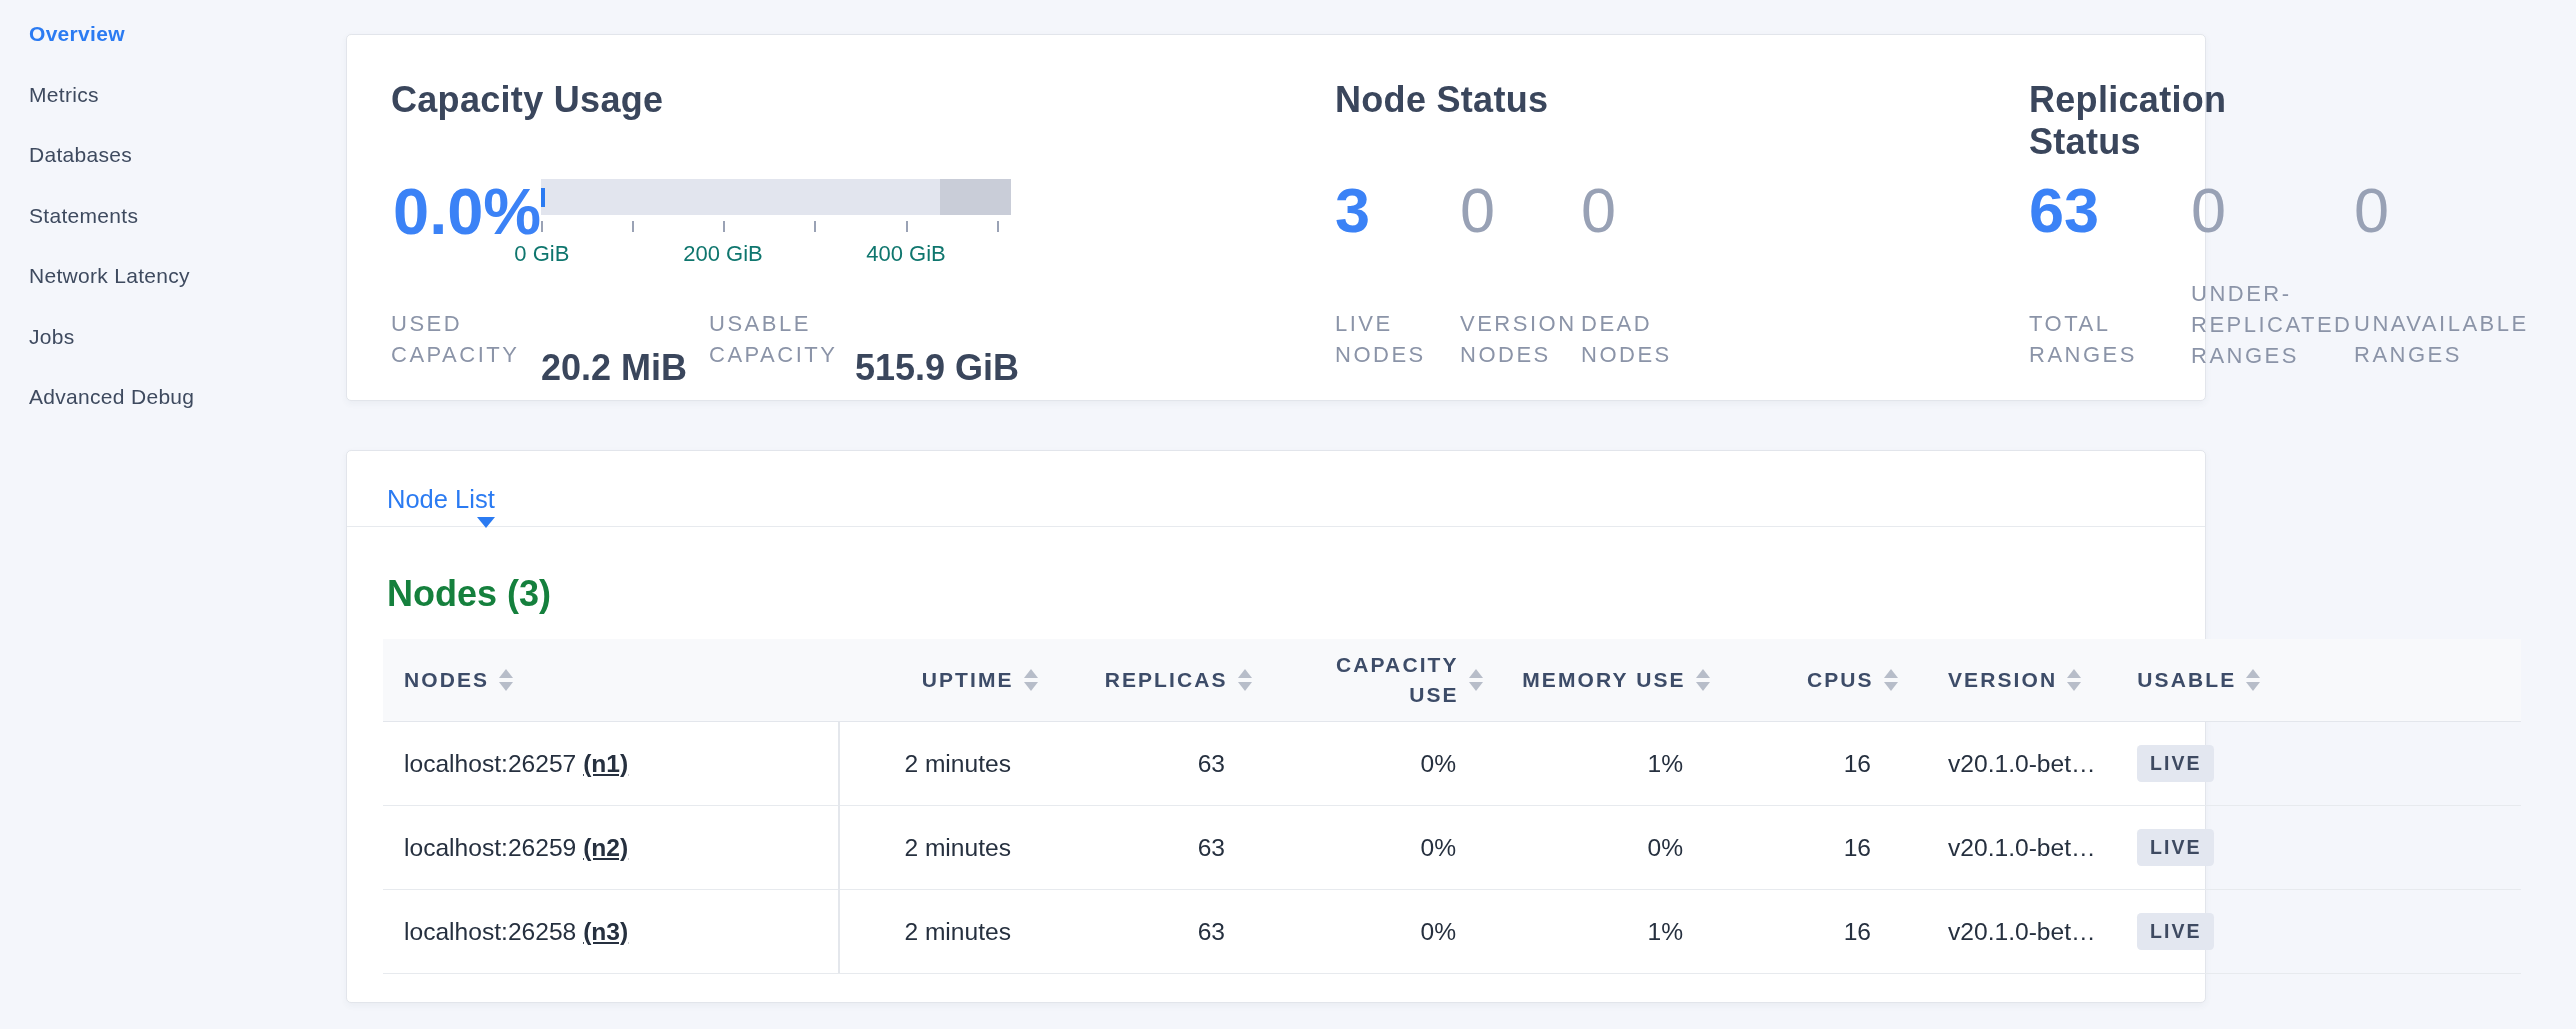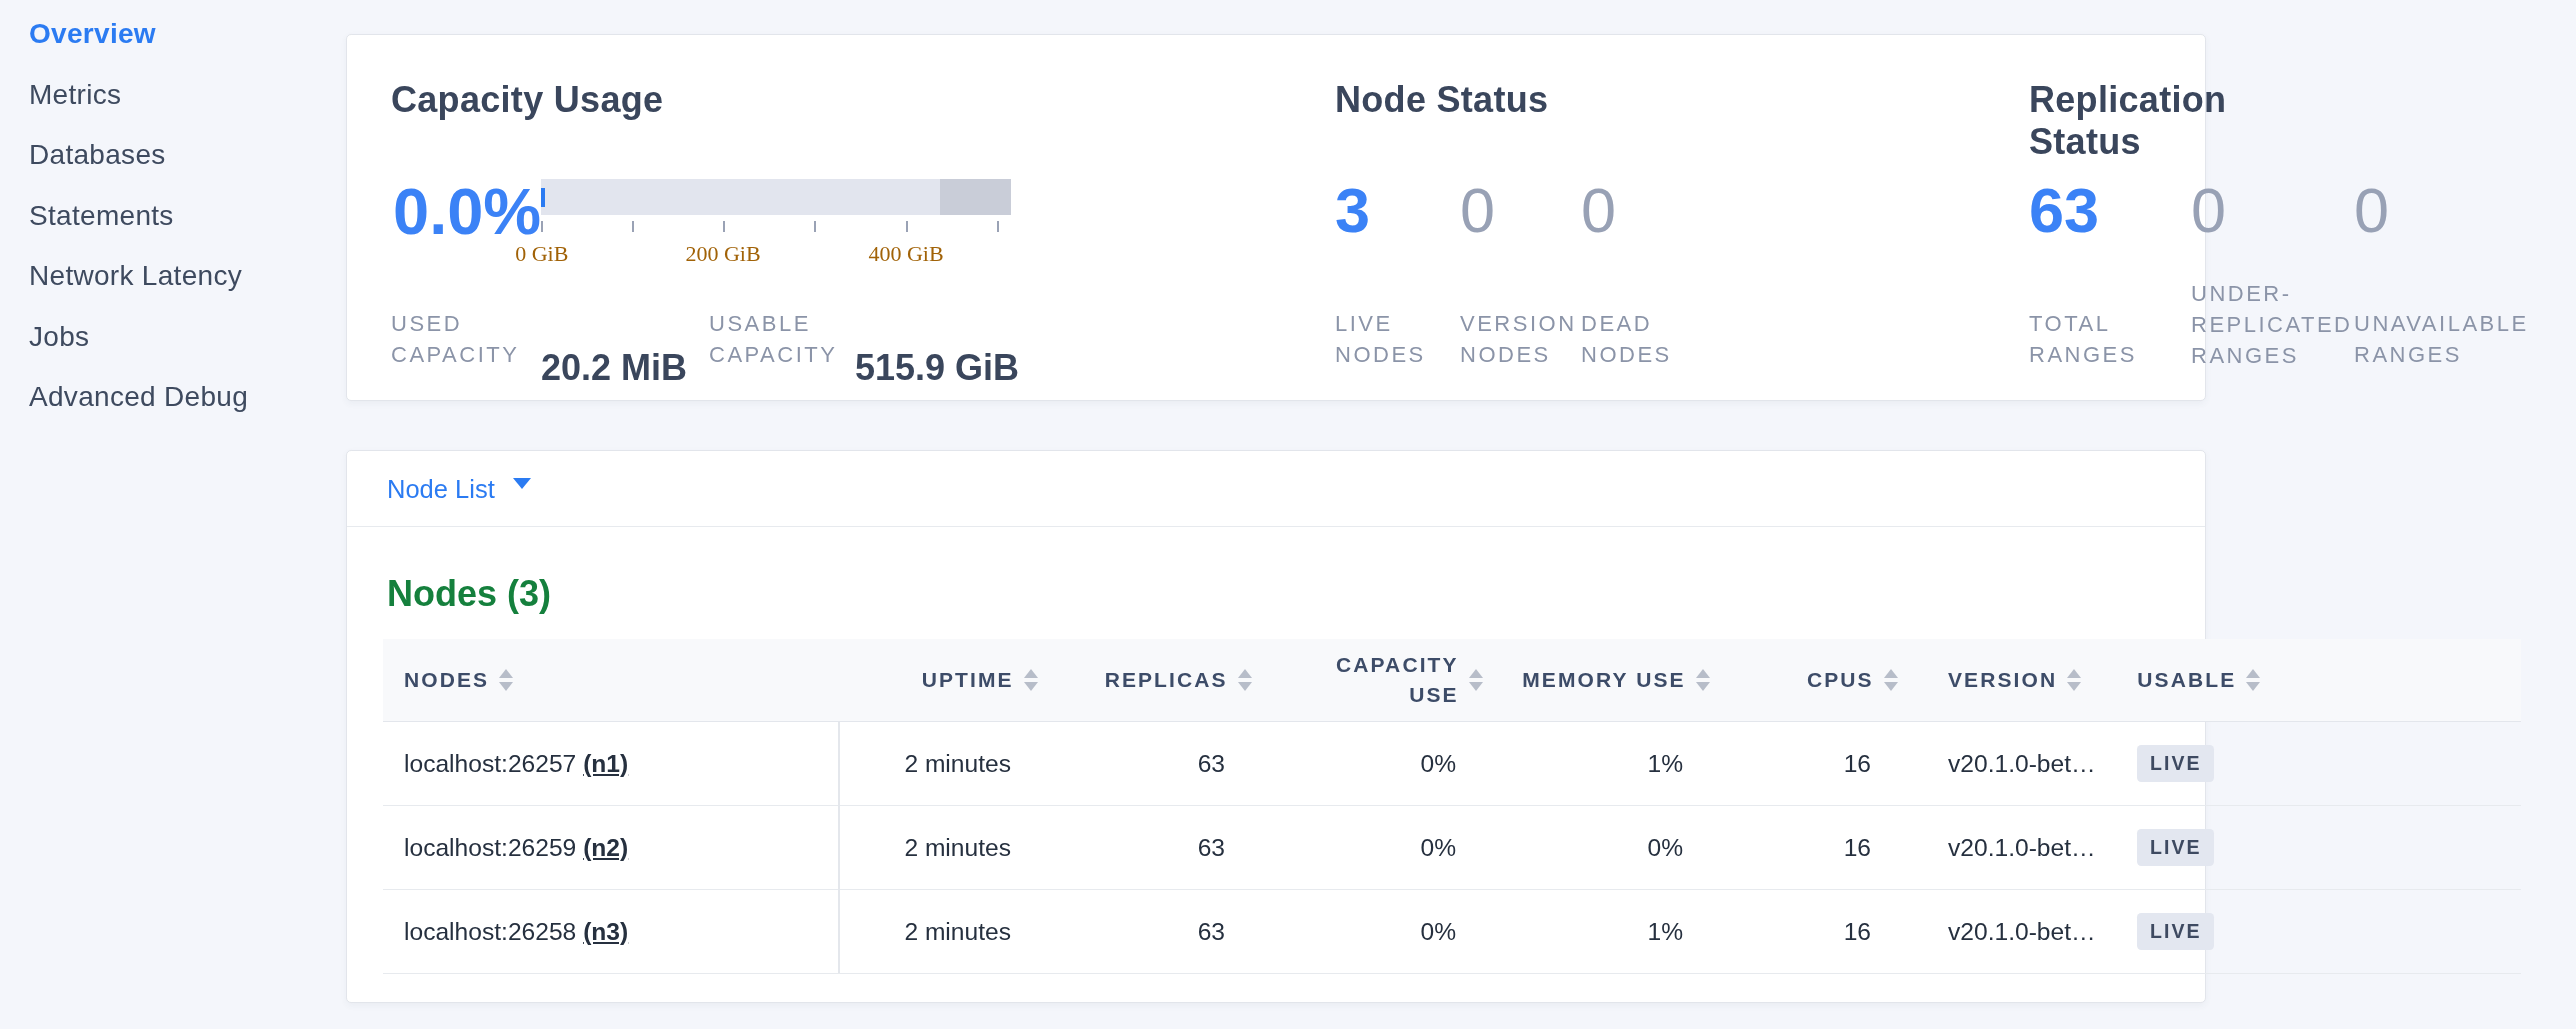--- a/index.html
+++ b/index.html
@@ -8,21 +8,21 @@
     position:relative;
     background:#f4f6fb;
     font-family:"Liberation Sans", sans-serif;
     color:#26303f;
     overflow:hidden;
   }
 
   
   .sidebar { position:absolute; left:29px; top:21px; width:306px; }
   .nav-item {
-    display:block; font-size:28px; line-height:25.5px; margin-bottom:35px;
+    display:block; font-size:21px; line-height:25.5px; margin-bottom:35px;
     color:#3e4a5f; font-weight:500; cursor:pointer; letter-spacing:0.3px;
   }
   .nav-item.active { color:#2b7bf2; font-weight:700; }
 
   
   .card {
     position:absolute; left:346px; width:1860px; background:#ffffff;
     border:0.8px solid #e2e5eb; border-radius:5.1px;
     box-shadow:0 2.5px 6.8px rgba(60,75,105,.05);
   }
@@ -39,31 +39,31 @@
 
   
   #cap-title { left:44px; }
   #cap-pct   { left:46px; top:144px; font-size:65px; }
   .gauge { position:absolute; left:194px; top:144px; width:470px; }
   .gauge-bar { position:relative; width:470px; height:36px; background:#e2e5ee; }
   .gauge-bar .other-seg { position:absolute; right:0; top:0; width:71px; height:36px; background:#c9cdd8; }
   .gauge-bar .used-seg  { position:absolute; left:0; top:8.5px; width:4.2px; height:19.5px; background:#2b7bf2; }
   .gauge-ticks { position:relative; height:11px; margin-top:6px; }
   .gauge-ticks i { position:absolute; top:0; width:1.7px; height:11px; background:#9aa2b5; }
-  .gauge-axis { position:relative; height:25.5px; margin-top:8.5px; font-size:22px; color:#a16207;font-family:Liberation Serif, serif; }
+  .gauge-axis { position:relative; height:25.5px; margin-top:8.5px; font-size:22px; color:#0f766e; }
   .gauge-axis span { position:absolute; transform:translateX(-50%); white-space:nowrap; }
 
   .cap-stat-value {
     position:absolute; top:312px; font-size:36px; font-weight:700; color:#3a465c; white-space:nowrap;
   }
 
   
   .dropdown-row { position:absolute; left:0; top:0; width:100%; height:76px; border-bottom:0.8px solid #e7eaee; }
   .node-list-btn {
-    position:absolute; left:40px; top:24px; display:flex; align-items:flex-start; cursor:pointer;
+    position:absolute; left:40px; top:34px; display:flex; align-items:flex-end; cursor:pointer;flex-direction:column;
   }
   .node-list-btn .lbl { font-size:25.5px; font-weight:500; color:#2b7bf2; }
   .caret-down {
     width:0; height:0; margin-left:18.7px; margin-top:3.4px;
     border-left:9.3px solid transparent; border-right:9.3px solid transparent;
     border-top:11px solid #2b7bf2;
   }
   .nodes-heading { position:absolute; left:40px; top:122px; font-size:36px; font-weight:600; color:#15803d; }
 
   .tbl { position:absolute; left:36px; top:188px; width:2138px; }

